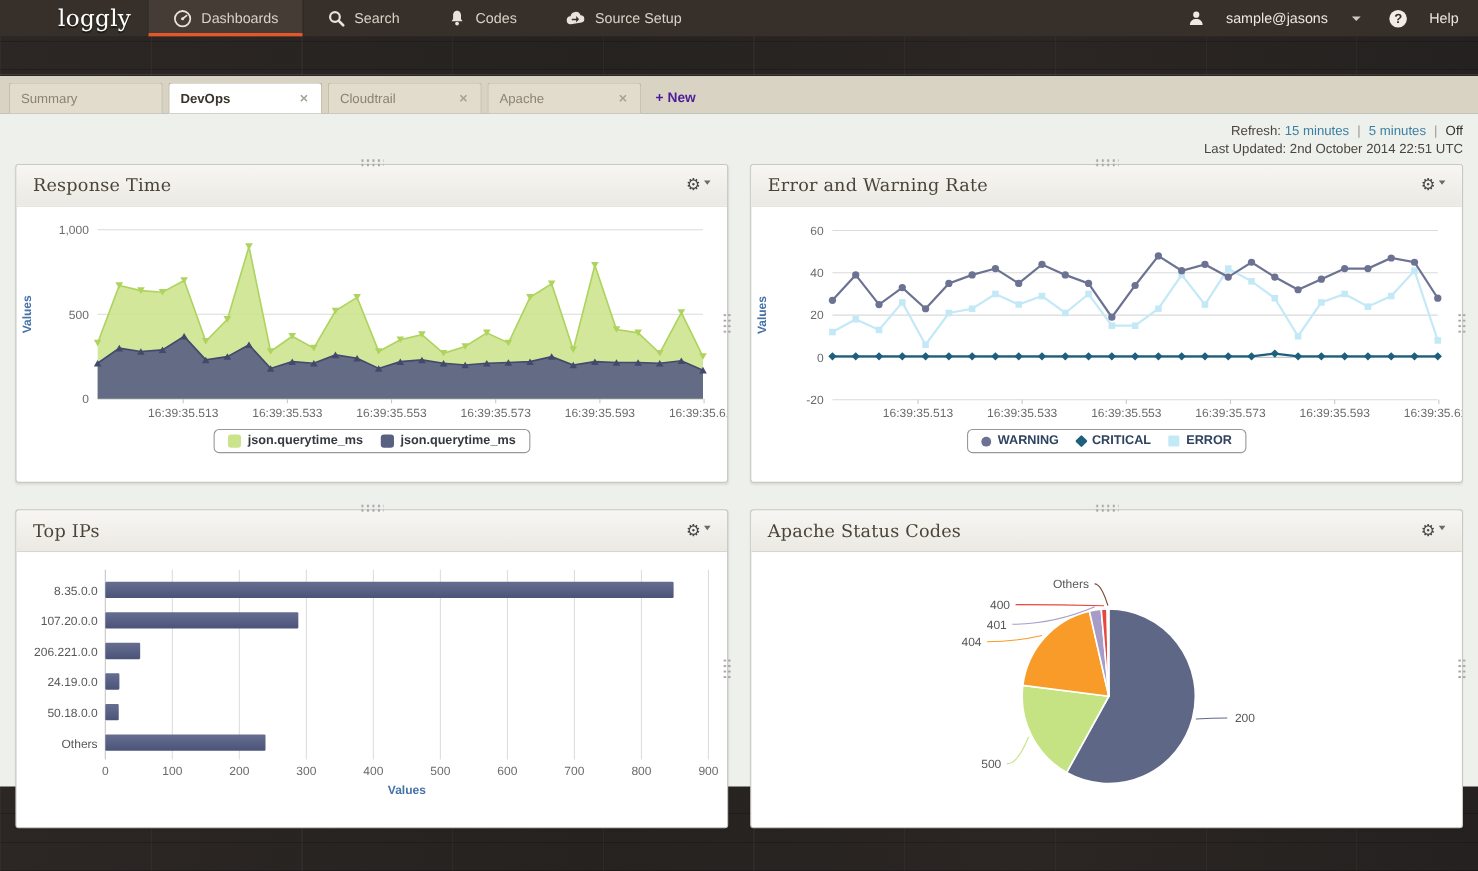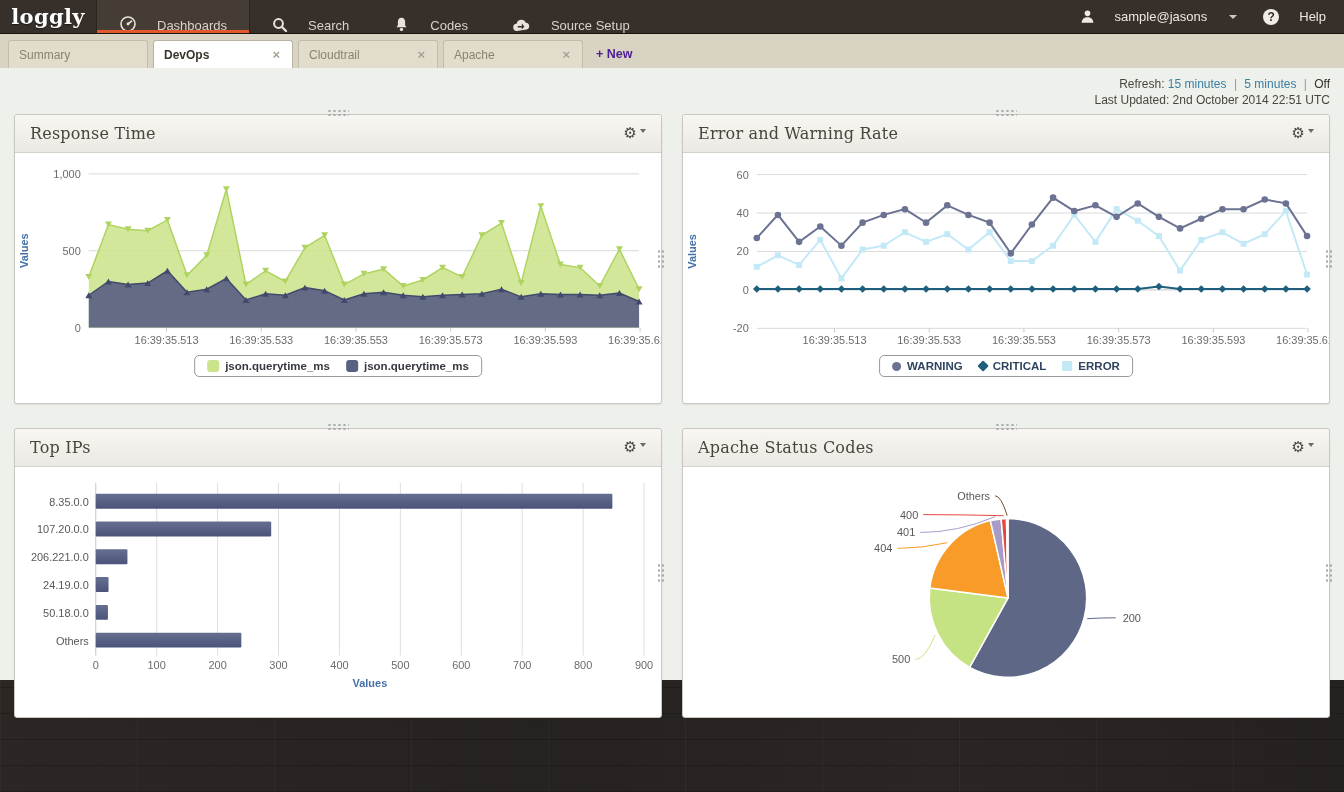--- a/index.html
+++ b/index.html
@@ -8,38 +8,38 @@
     font-family:"Liberation Sans",sans-serif;
     background-color:#282320;
     background-image:
       repeating-linear-gradient(90deg, rgba(255,255,255,0.03) 0 1px, transparent 1px 137px),
       repeating-linear-gradient(0deg, rgba(0,0,0,0.22) 0 1px, transparent 1px 26px),
       linear-gradient(90deg,#2c2724,#262220 40%,#2b2623 70%,#252120);
   }
   
   .topnav { height:33px; background:#37302a; display:flex; align-items:stretch; }
   .logo { width:96px; display:flex; align-items:center; justify-content:center;
-          color:#fff; font-family:"DejaVu Serif",serif; font-weight:bold; font-size:21px;
-          letter-spacing:.3px; text-shadow:0 1px 1px rgba(0,0,0,.5); cursor:pointer; }
+          color:#fff; font-family:"DejaVu Serif",serif; font-weight:normal; font-size:21px;
+          letter-spacing:.3px; text-shadow:0 1px 1px rgba(0,0,0,.5); cursor:pointer;margin-left:38px; }
   .mainnav { display:flex; align-items:stretch; }
-  .navitem { display:flex; align-items:flex-end; gap:20px; padding:0 22px; color:#d8d2c8;
+  .navitem { display:flex; align-items:center; gap:8px; padding:0 22px; color:#d8d2c8;
              font-size:13px; position:relative; cursor:pointer; }
   .navitem.active { background:#453d35; border-left:1px solid #2b2520; border-right:1px solid #2b2520; }
   .navitem.active::after { content:''; position:absolute; left:0; right:0; bottom:0; height:3px; background:#e2572b; }
   .navitem svg, .useritem svg { display:block; }
   .navright { margin-left:auto; display:flex; align-items:center; gap:26px; padding-right:18px;
               color:#ece8e0; font-size:13px; }
   .useritem, .helpitem { display:flex; align-items:center; gap:20px; cursor:pointer; }
   .caret { width:0; height:0; border-left:4px solid transparent; border-right:4px solid transparent;
            border-top:4px solid #cfc9bf; margin-left:2px; margin-top:1px; }
   .qicon { width:16px; height:16px; border-radius:50%; background:#f1ede5; color:#37302a;
            font-weight:bold; font-size:12px; text-align:center; line-height:16px; }
   
   .tabbar { height:35px; background:#d9d3c4; border-top:1px solid #17130f;
-            display:flex; align-items:flex-end; padding-left:8px; }
+            display:flex; align-items:flex-end; padding-left:8px;margin-top:35px; }
   .tab { height:28px; width:140px; margin-right:5px; background:#e2dccc; border:1px solid #c3bcaa;
          border-bottom:none; border-radius:3px 3px 0 0; padding:0 10px; font-size:12px; color:#8a8374;
          display:flex; align-items:center; justify-content:space-between; cursor:pointer; }
   .tab.active { background:#fff; color:#39342c; font-weight:bold; border-color:#b9b2a0;gap:36px; }
   .tabclose { color:#a8a194; font-size:13px; font-weight:bold; padding:0 2px; }
   .newtab { margin:0 0 7px 8px; font-weight:bold; font-size:12.5px; color:#4c1d95; cursor:pointer; }
   
   .content { background:#eef0eb; height:612px; padding:0 14px; }
   .refreshbar { height:46px; padding-top:9px; text-align:right; font-size:12px; color:#4a463e; }
   .refreshline a { color:#3b7fa3; text-decoration:none; cursor:pointer; }

